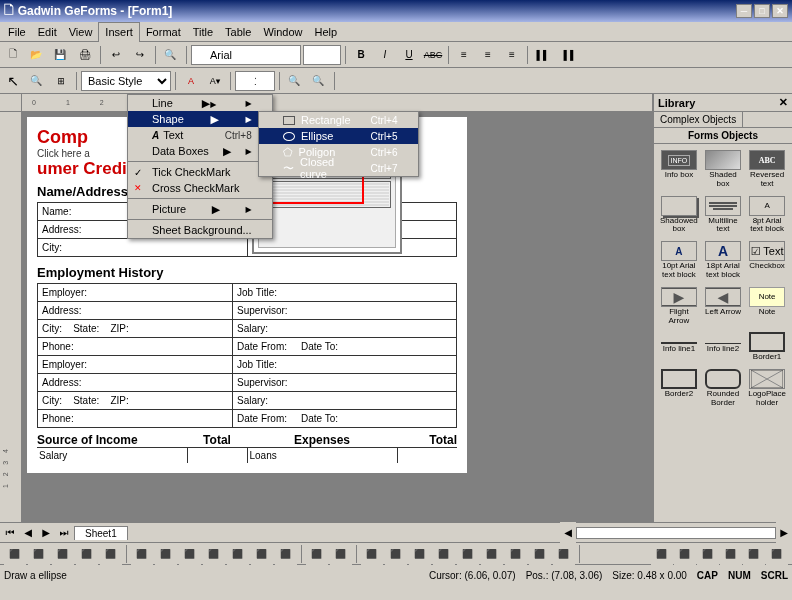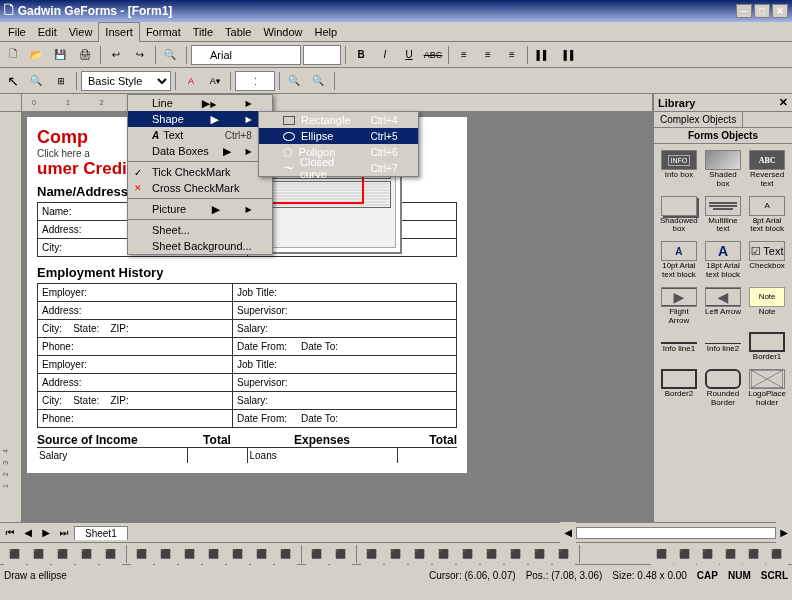--- a/index.html
+++ b/index.html
@@ -593,21 +593,20 @@
       </div>
       <div class="menu-popup-sep"></div>
       <div class="menu-popup-item has-check">Tick CheckMark</div>
       <div class="menu-popup-item has-x">Cross CheckMark</div>
       <div class="menu-popup-sep"></div>
       <div class="menu-popup-item submenu-arrow">
         <span>Picture</span>
         <span>▶</span>
       </div>
       <div class="menu-popup-sep"></div>
-      <div class="menu-popup-item">Sheet...</div>
       <div class="menu-popup-item">Sheet Background...</div>
     </div>
 
   </div>
 
   <div class="right-panel">
     <div class="library-header">
       <span>Library</span>
       <span style="cursor:pointer;">✕</span>
     </div>

